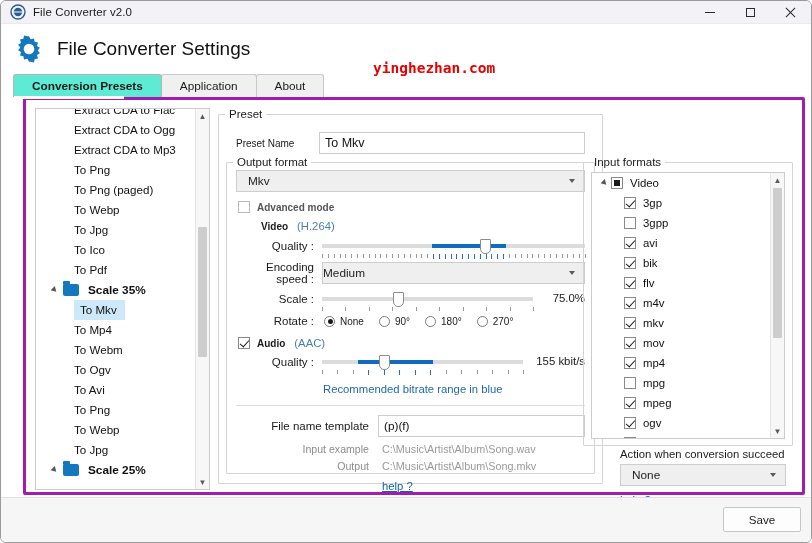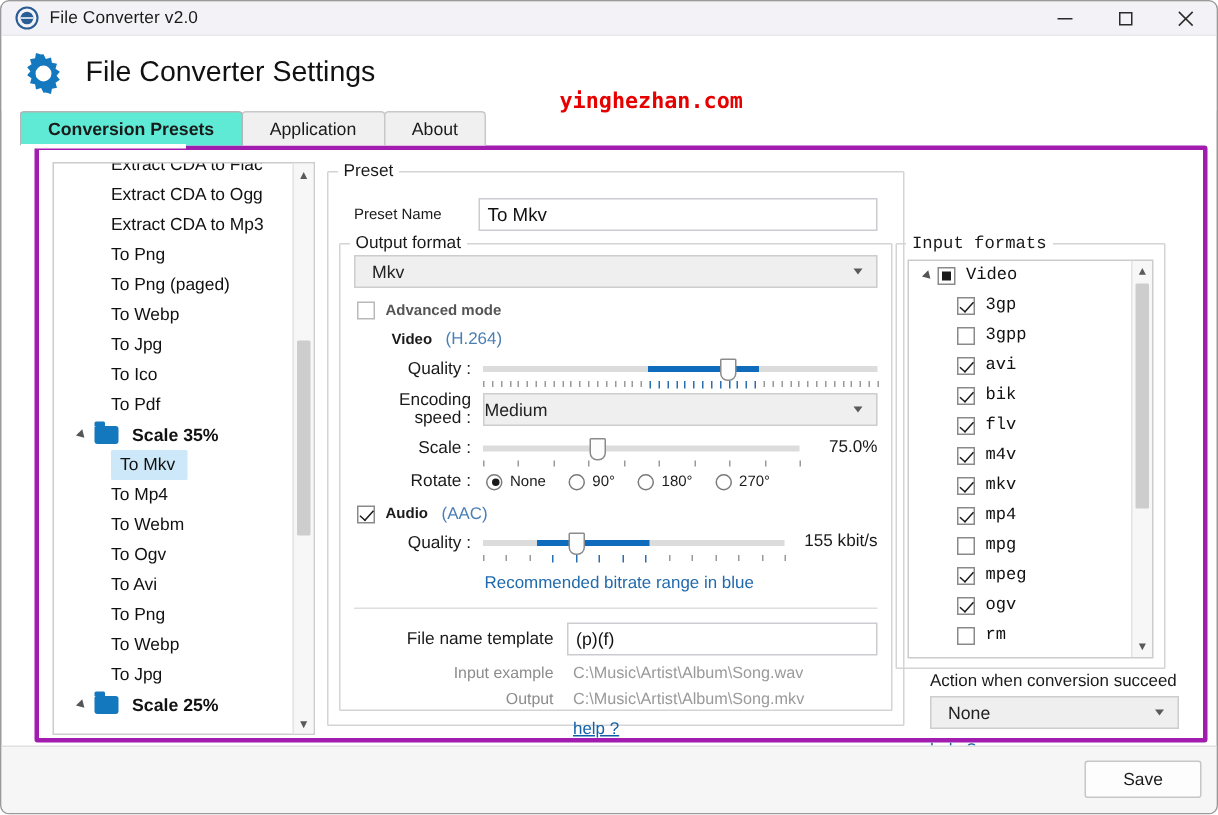--- a/index.html
+++ b/index.html
@@ -359,21 +359,21 @@
     width: 5px; height: 5px; border-radius: 50%;
     background: #1a1a1a;
   }
   .bluehint { color: #1f69ad; font-size: 11.3px; }
   .hr { height: 1px; background: #dedede; }
   .greylbl { color: #8c8c8c; font-size: 10.6px; }
   .greyval { color: #9a9a9a; font-size: 10.8px; }
 
   
   .gb-input {
-    right: 16px; top: 48px; width: 180px; height: 290px; font-family: Liberation Mono, monospace;
+    right: 0; top: 48px; width: 210px; height: 290px;
   }
   .fmtlist {
     position: absolute;
     left: 7px; right: 7px; top: 4px; bottom: 6px;
     border: 1px solid #cccccc;
     background: #ffffff;
     overflow: hidden;
   }
   .fmt-inner { position: absolute; left:0; right:14px; top:0; bottom:0; }
   .fmt-row {
@@ -634,21 +634,21 @@
           <div style="display:flex;align-items:center;margin-left:15px;">
             <i class="radio"></i>
             <span class="lbl" style="margin-left:5px;">180°</span>
           </div>
           <div style="display:flex;align-items:center;margin-left:15px;">
             <i class="radio"></i>
             <span class="lbl" style="margin-left:5px;">270°</span>
           </div>
         </div>
 
-        <div style="display:flex;align-items:flex-start;margin:10px 0 0 11px;">
+        <div style="display:flex;align-items:center;margin:10px 0 0 11px;">
           <i class="chk on"></i>
           <span class="lbl bold" style="margin-left:7px;">Audio</span>
           <span class="codec" style="margin-left:9px;">(AAC)</span>
         </div>
 
         <div style="display:flex;align-items:flex-start;margin:5px 9px 0 9px;">
           <span class="rowlbl" style="width:78px;padding-top:2px;">Quality :</span>
           <div style="flex:1;margin-left:8px;">
             <div class="sl-wrap">
               <div class="sl-track"></div>
@@ -733,20 +733,24 @@
             <div class="fmt-row child">
                 <i class="chk on"></i>
                 <span>m4v</span>
               </div>
             <div class="fmt-row child">
                 <i class="chk on"></i>
                 <span>mkv</span>
               </div>
             <div class="fmt-row child">
                 <i class="chk on"></i>
+                <span>mov</span>
+              </div>
+            <div class="fmt-row child">
+                <i class="chk on"></i>
                 <span>mp4</span>
               </div>
             <div class="fmt-row child">
                 <i class="chk"></i>
                 <span>mpg</span>
               </div>
             <div class="fmt-row child">
                 <i class="chk on"></i>
                 <span>mpeg</span>
               </div>

